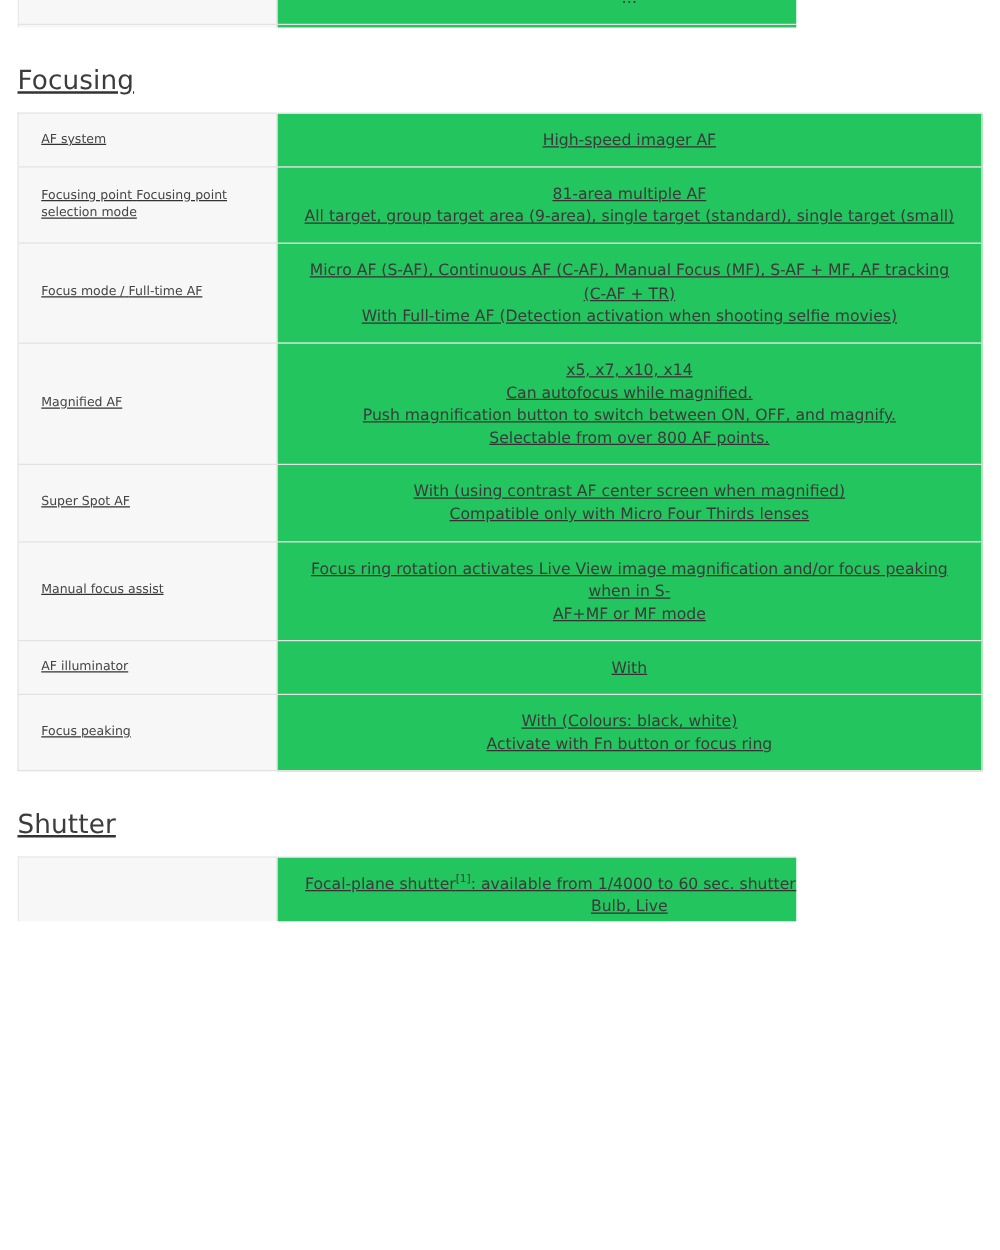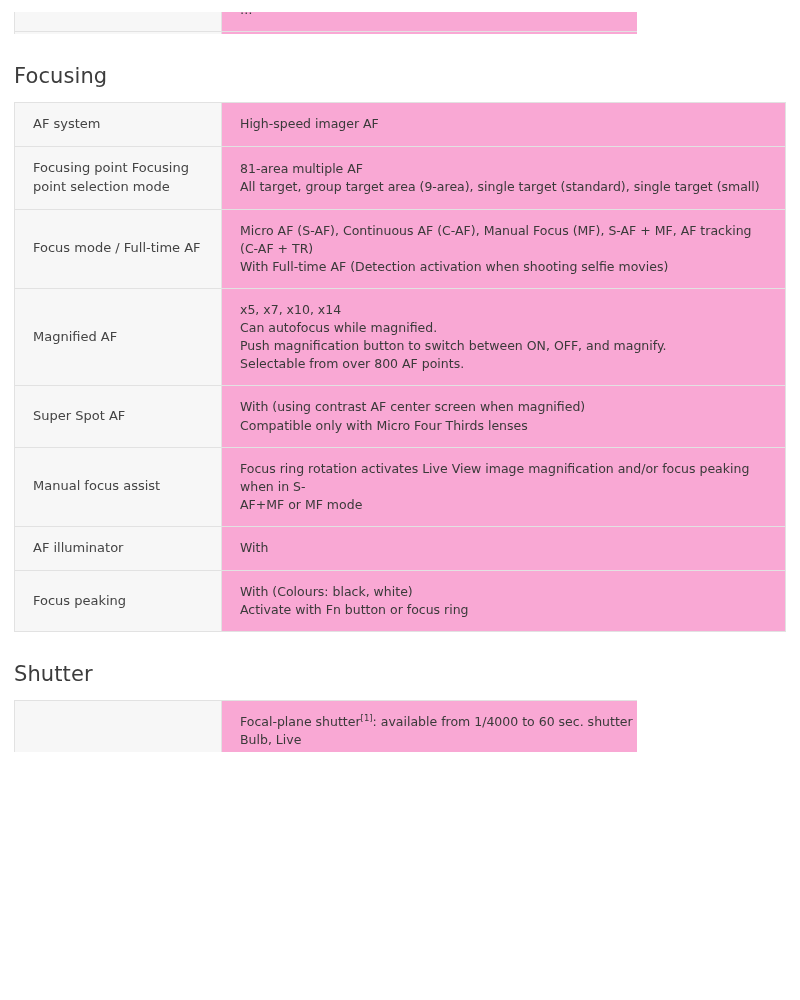--- a/index.html
+++ b/index.html
@@ -10,21 +10,22 @@
   body {
     width: 800px;
     height: 1000px;
     font-family: "DejaVu Sans", "Liberation Sans", sans-serif;
     color: #333333;
     overflow: hidden;
   }
   .page {
     width: 651px;
     box-sizing: border-box;
-    padding: 12px 14px;
+    padding: 0 14px;
+    text-decoration: underline;
   }
   .spec-table {
     width: 772px;
     border-collapse: collapse;
     border: 1px solid #e2e2e2;
     table-layout: fixed;
   }
   .spec-table tr {
     border-bottom: 1px solid #e2e2e2;
   }
@@ -36,26 +37,27 @@
     padding: 12px 18px;
     font-size: 13px;
     line-height: 1.45;
     border: none;
   }
   .spec-table td.label {
     width: 170px;
     background: #f7f7f7;
     color: #444444;
     border-right: 1px solid #e2e2e2;
-    font-size: 13px;
+    font-size: 10px;
   }
   .spec-table td.value {
-    background: #f9a8d4;
+    background: #22c55e;
     color: #3a3a3a;
     font-size: 12.5px;
+    text-align: center;
   }
   .value .line {
     display: block;
   }
   h2.section-title {
     font-size: 21px;
     font-weight: 400;
     color: #3c3c3c;
     margin: 30px 0 14px 0;
     padding: 0;

